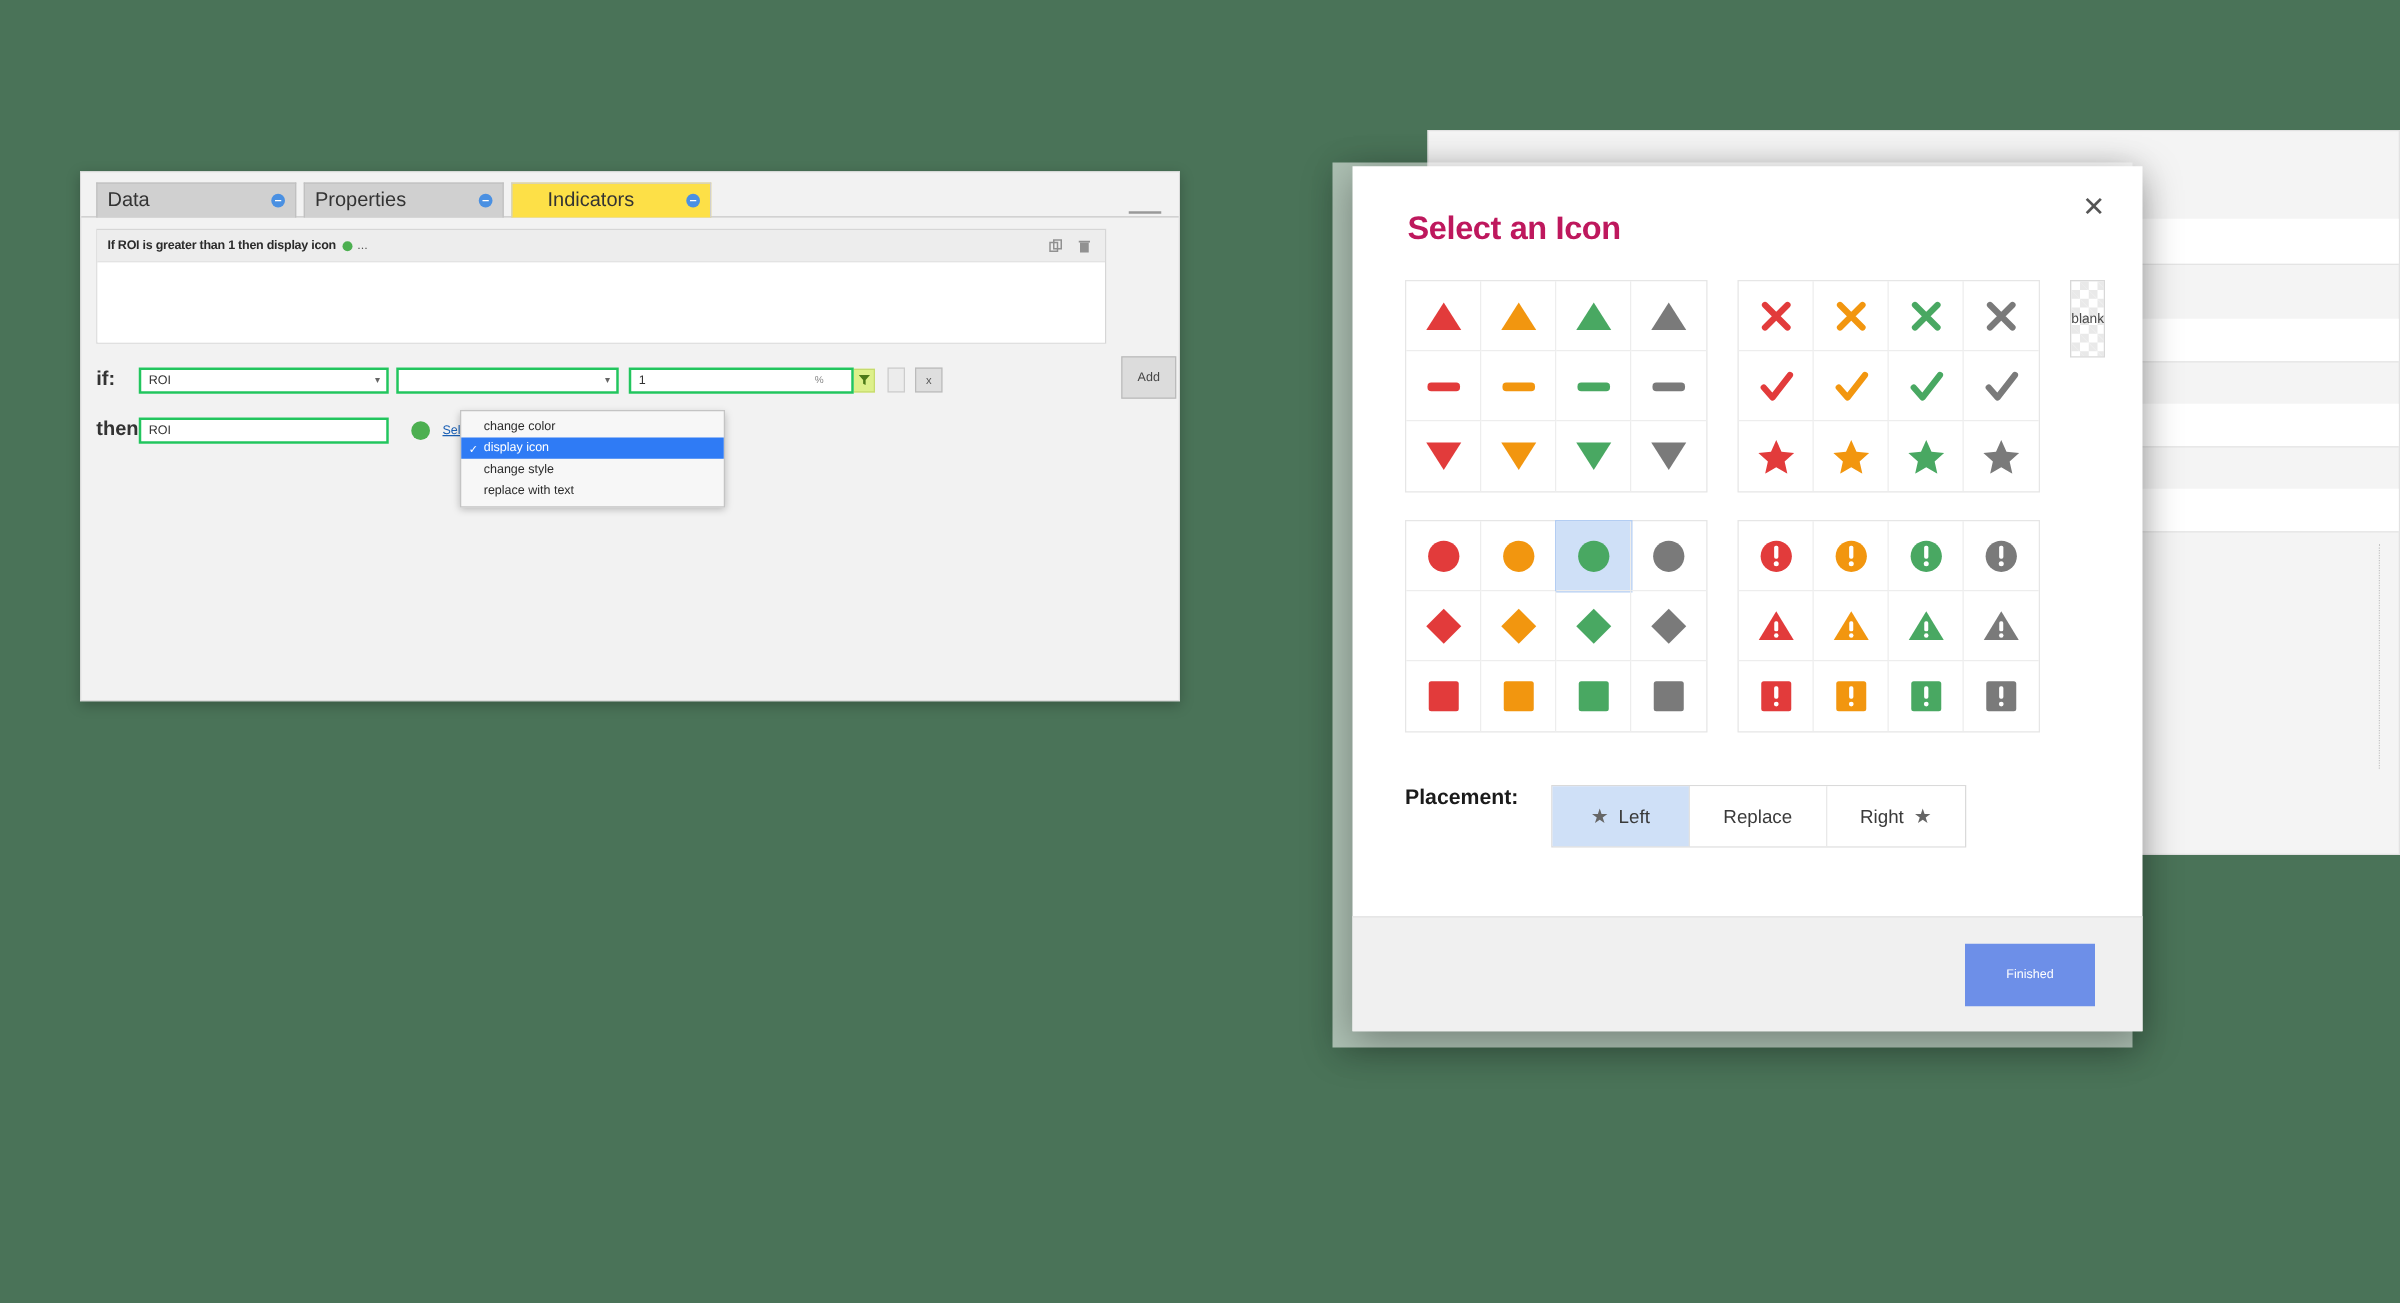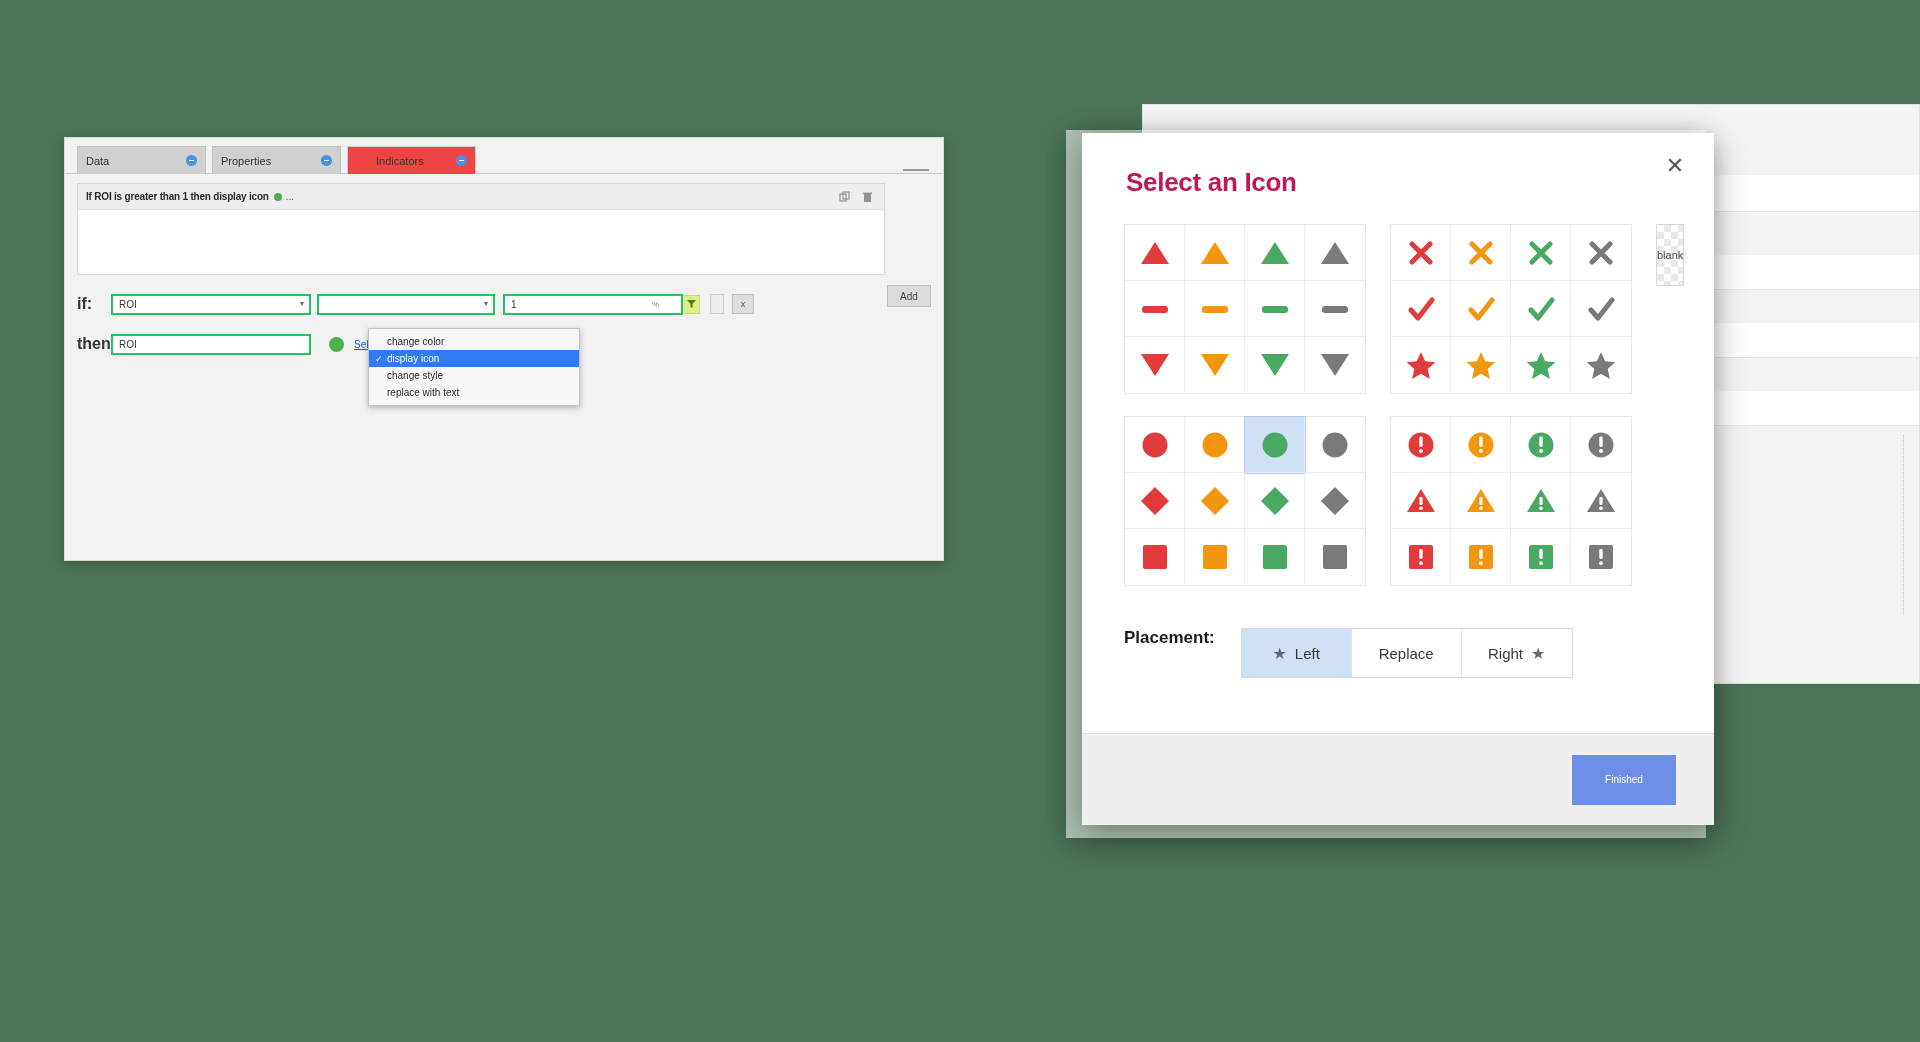--- a/index.html
+++ b/index.html
@@ -19,26 +19,26 @@
     box-shadow:0 3px 10px rgba(0,0,0,.25);
     border:1px solid #dcdcdc;
   }
   .tabstrip{
     position:relative; height:36px; background:#f2f2f2;
     border-bottom:1px solid #c8c8c8;
     padding:8px 0 0 12px;
   }
   .tab{
     display:inline-flex; align-items:center; justify-content:space-between;
-    height:28px; width:129px; margin-right:6px;
+    height:28px; width:160px; margin-right:6px;
     background:#d0d0d0; border:1px solid #c0c0c0; border-bottom:none;
-    padding:0 8px; font-size:11px; color:#333;
+    padding:0 8px; font-size:16px; color:#333;
     vertical-align:bottom;
   }
-  .tab.active{ background:#ef4444; border-color:#cfcfcf;padding-left:28px; }
+  .tab.active{ background:#fde047; border-color:#cfcfcf;padding-left:28px; }
   .tab .tab-close{
     width:11px; height:11px; border-radius:50%;
     background:#4a90e2; display:inline-block;
     position:relative;
   }
   .tab .tab-close::after{
     content:""; position:absolute; left:3px; top:5px; width:5px; height:1px;
     background:#fff;
   }
   .tabstrip-min{
@@ -60,22 +60,22 @@
   }
   .rule-ellipsis{ font-size:10px; color:#555; }
   .rule-spacer{ flex:1; }
   .icon-btn{
     width:18px;height:18px;margin-left:4px; opacity:.6;
     display:flex;align-items:center;justify-content:center;
   }
   .rule-empty{ height:64px; background:#fff; }
 
   .add-btn{
-    position:absolute; right:12px; top:147px;
-    width:44px; height:22px;
+    position:absolute; right:2px; top:147px;
+    width:44px; height:34px;
     background:#dcdcdc; border:1px solid #bbb;
     font-size:10px; color:#444;
     display:flex;align-items:center;justify-content:center;
   }
 
   .cond-area{ position:relative; margin-top:18px; padding-left:12px; }
   .cond-line{
     display:flex; align-items:center; height:22px; margin-bottom:18px;
   }
   .cond-label{

